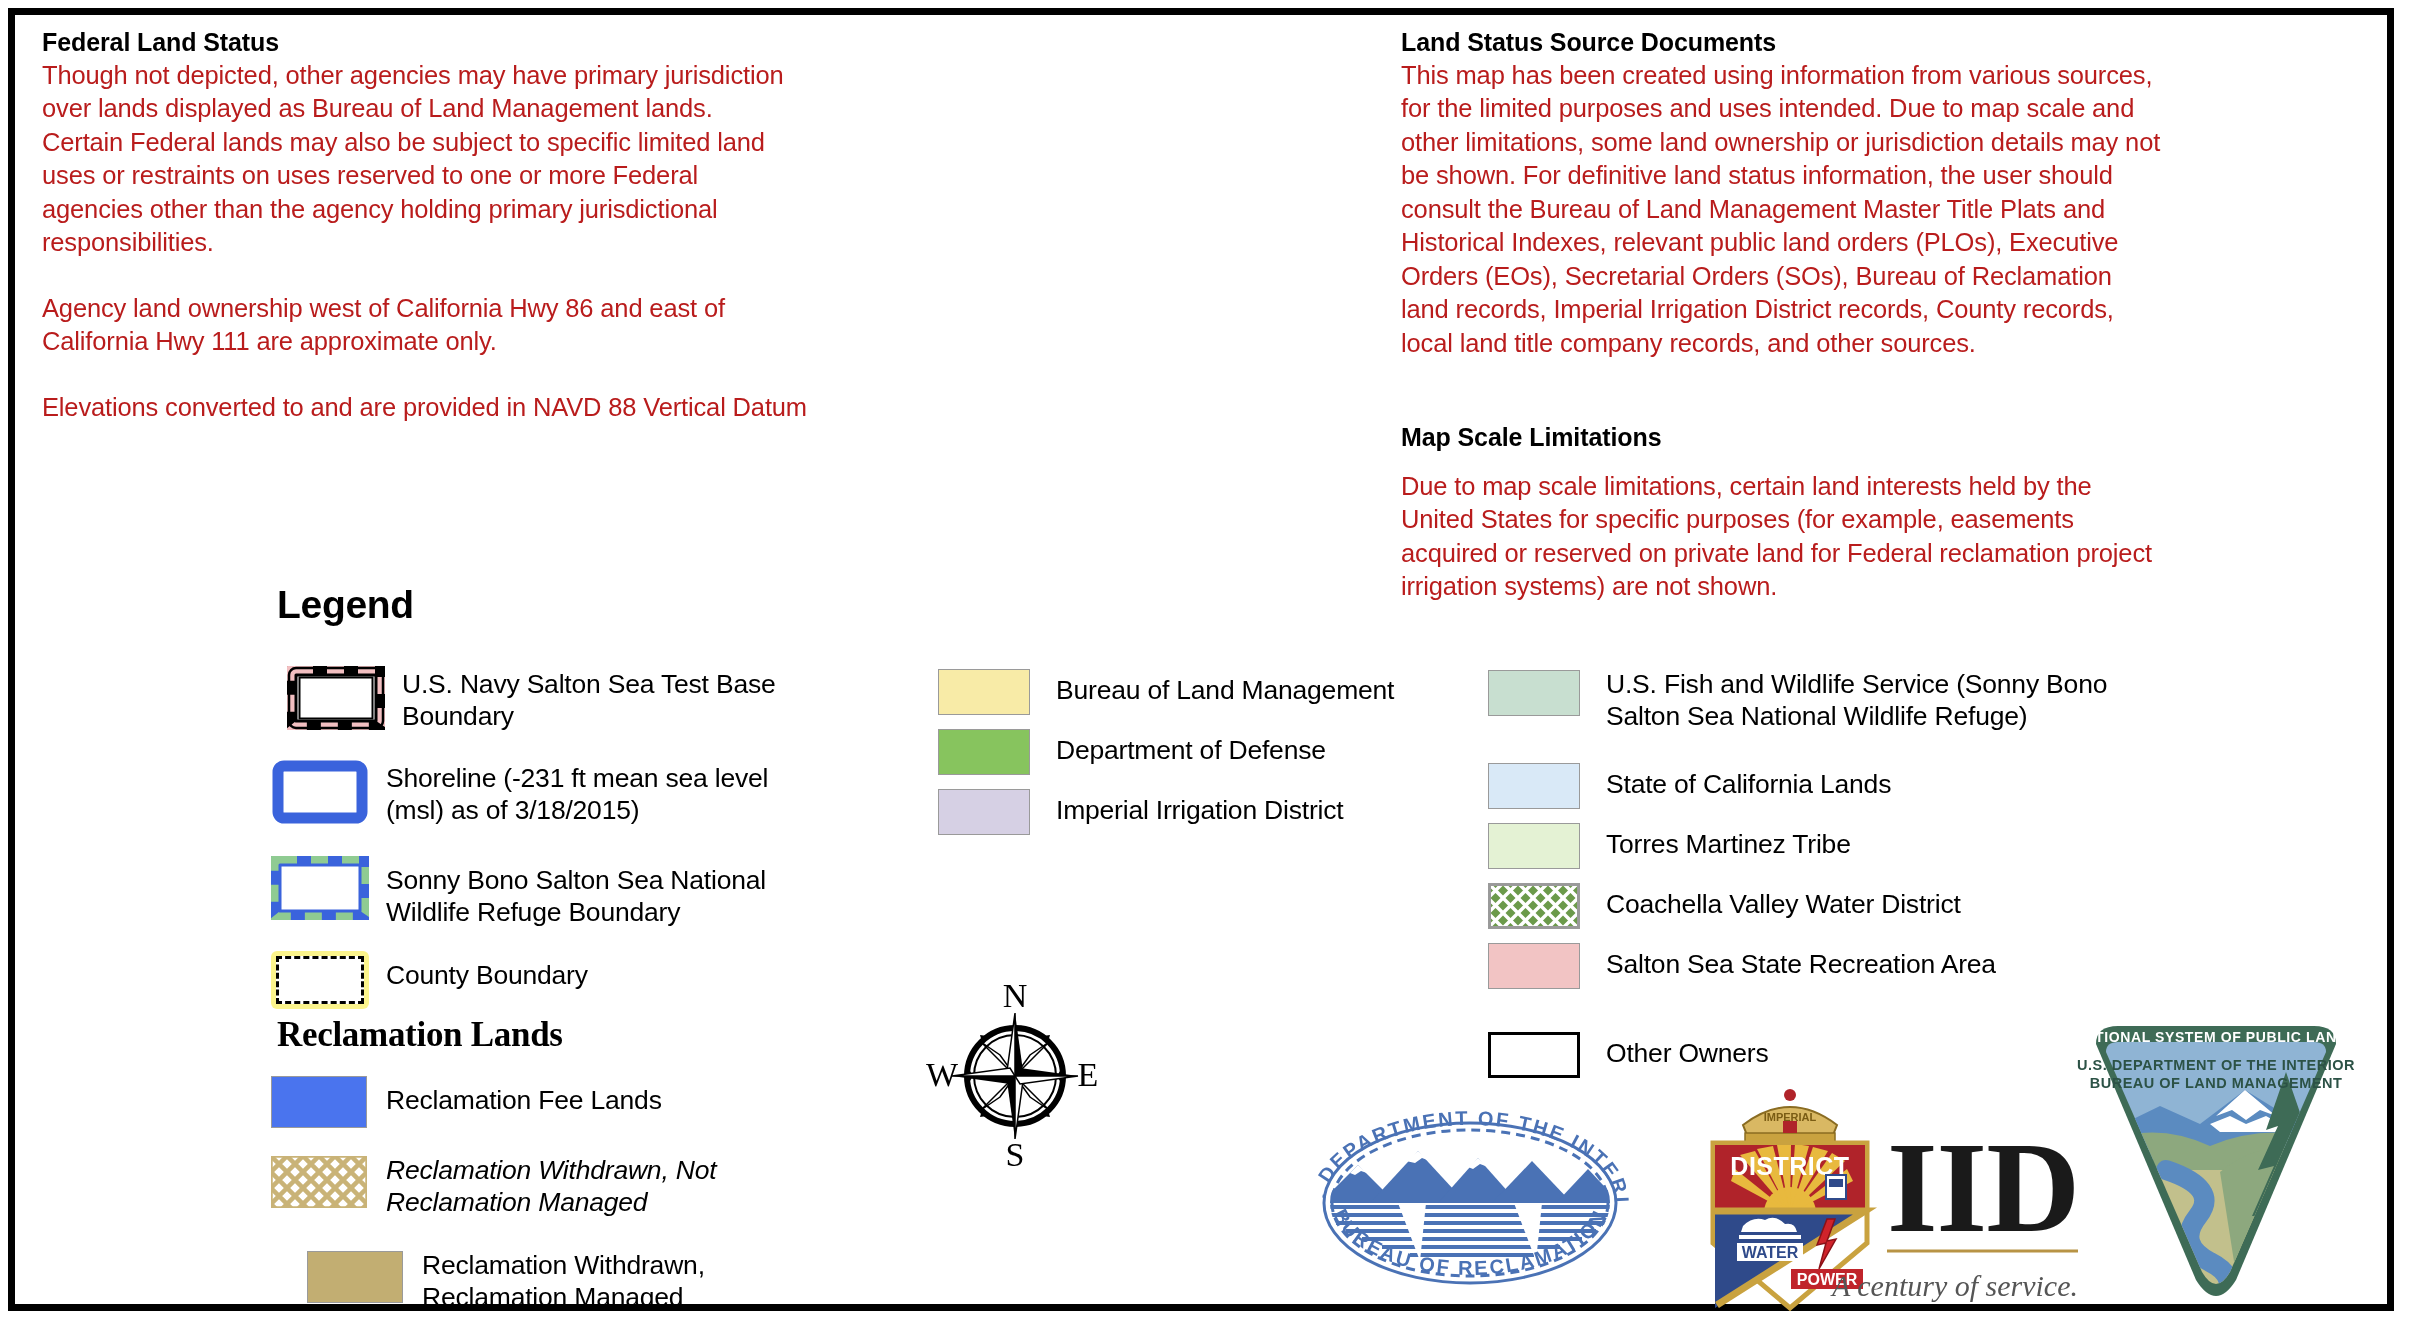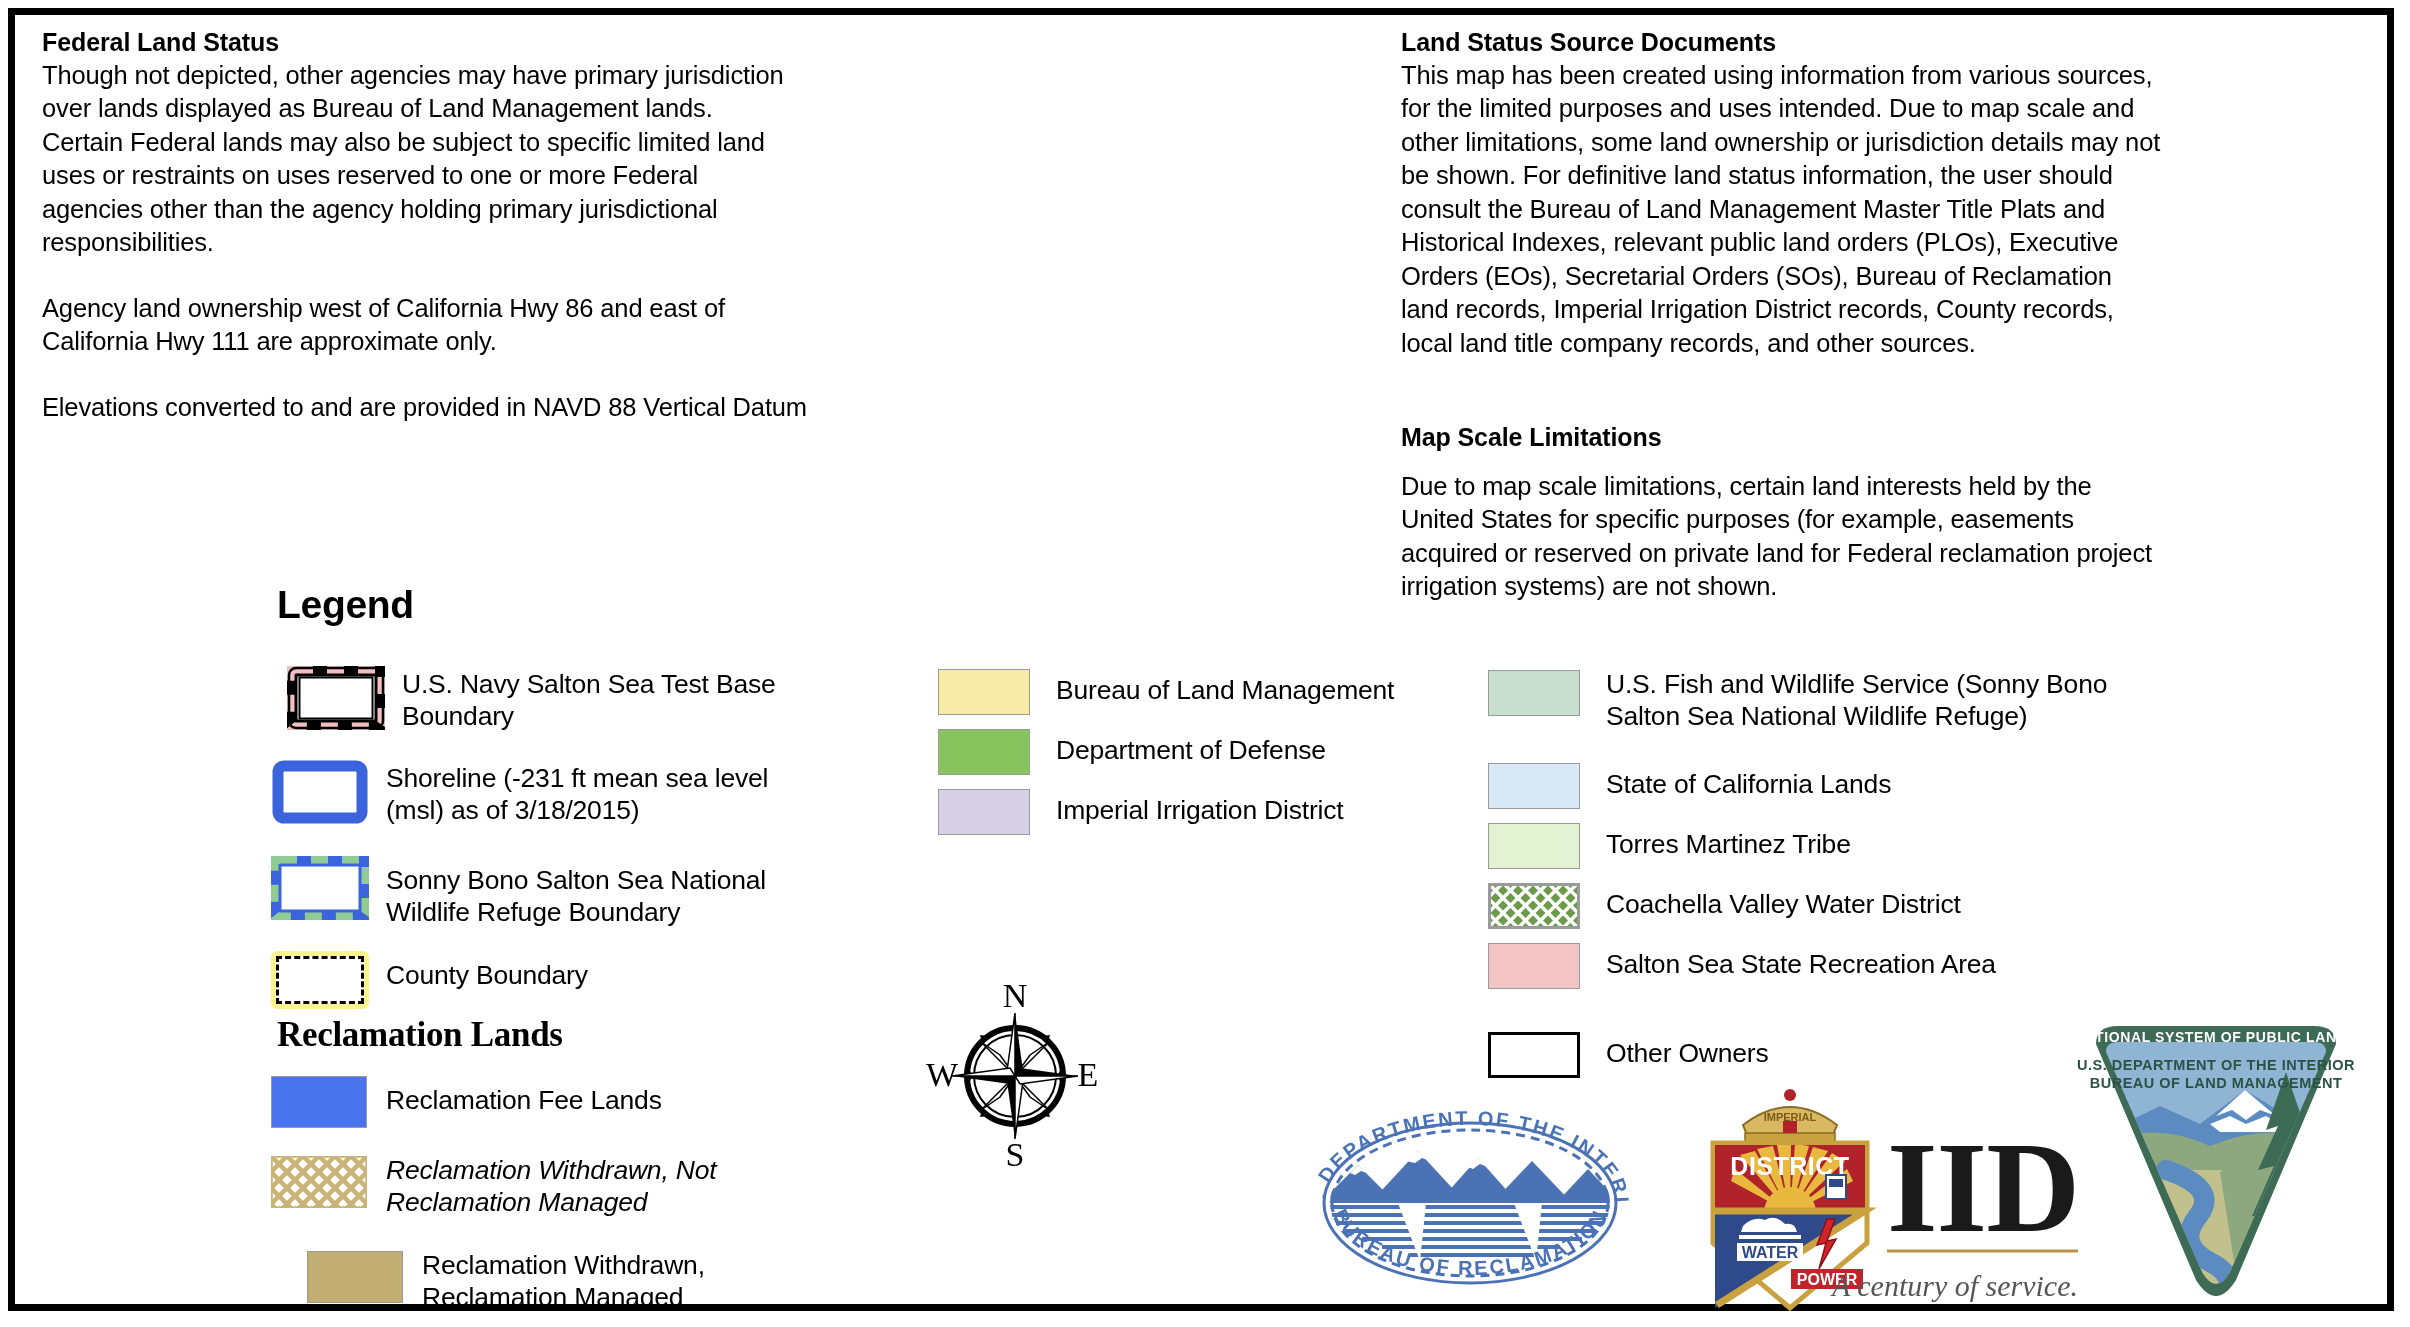--- a/index.html
+++ b/index.html
@@ -36,21 +36,21 @@
   .note-head {
     font-size: 25px;
     font-weight: bold;
     color: #000;
     line-height: 1.22;
     margin: 0 0 1px 0;
     letter-spacing: -0.1px;
   }
   .note-body {
     font-size: 25.5px;
-    color: #000000;
+    color: #b91c1c;
     line-height: 1.315;
     margin: 0;
     white-space: pre-line;
     letter-spacing: -0.15px;
   }
   .note-gap { height: 32px; }
 
   
   .legend-title {
     position: absolute;

